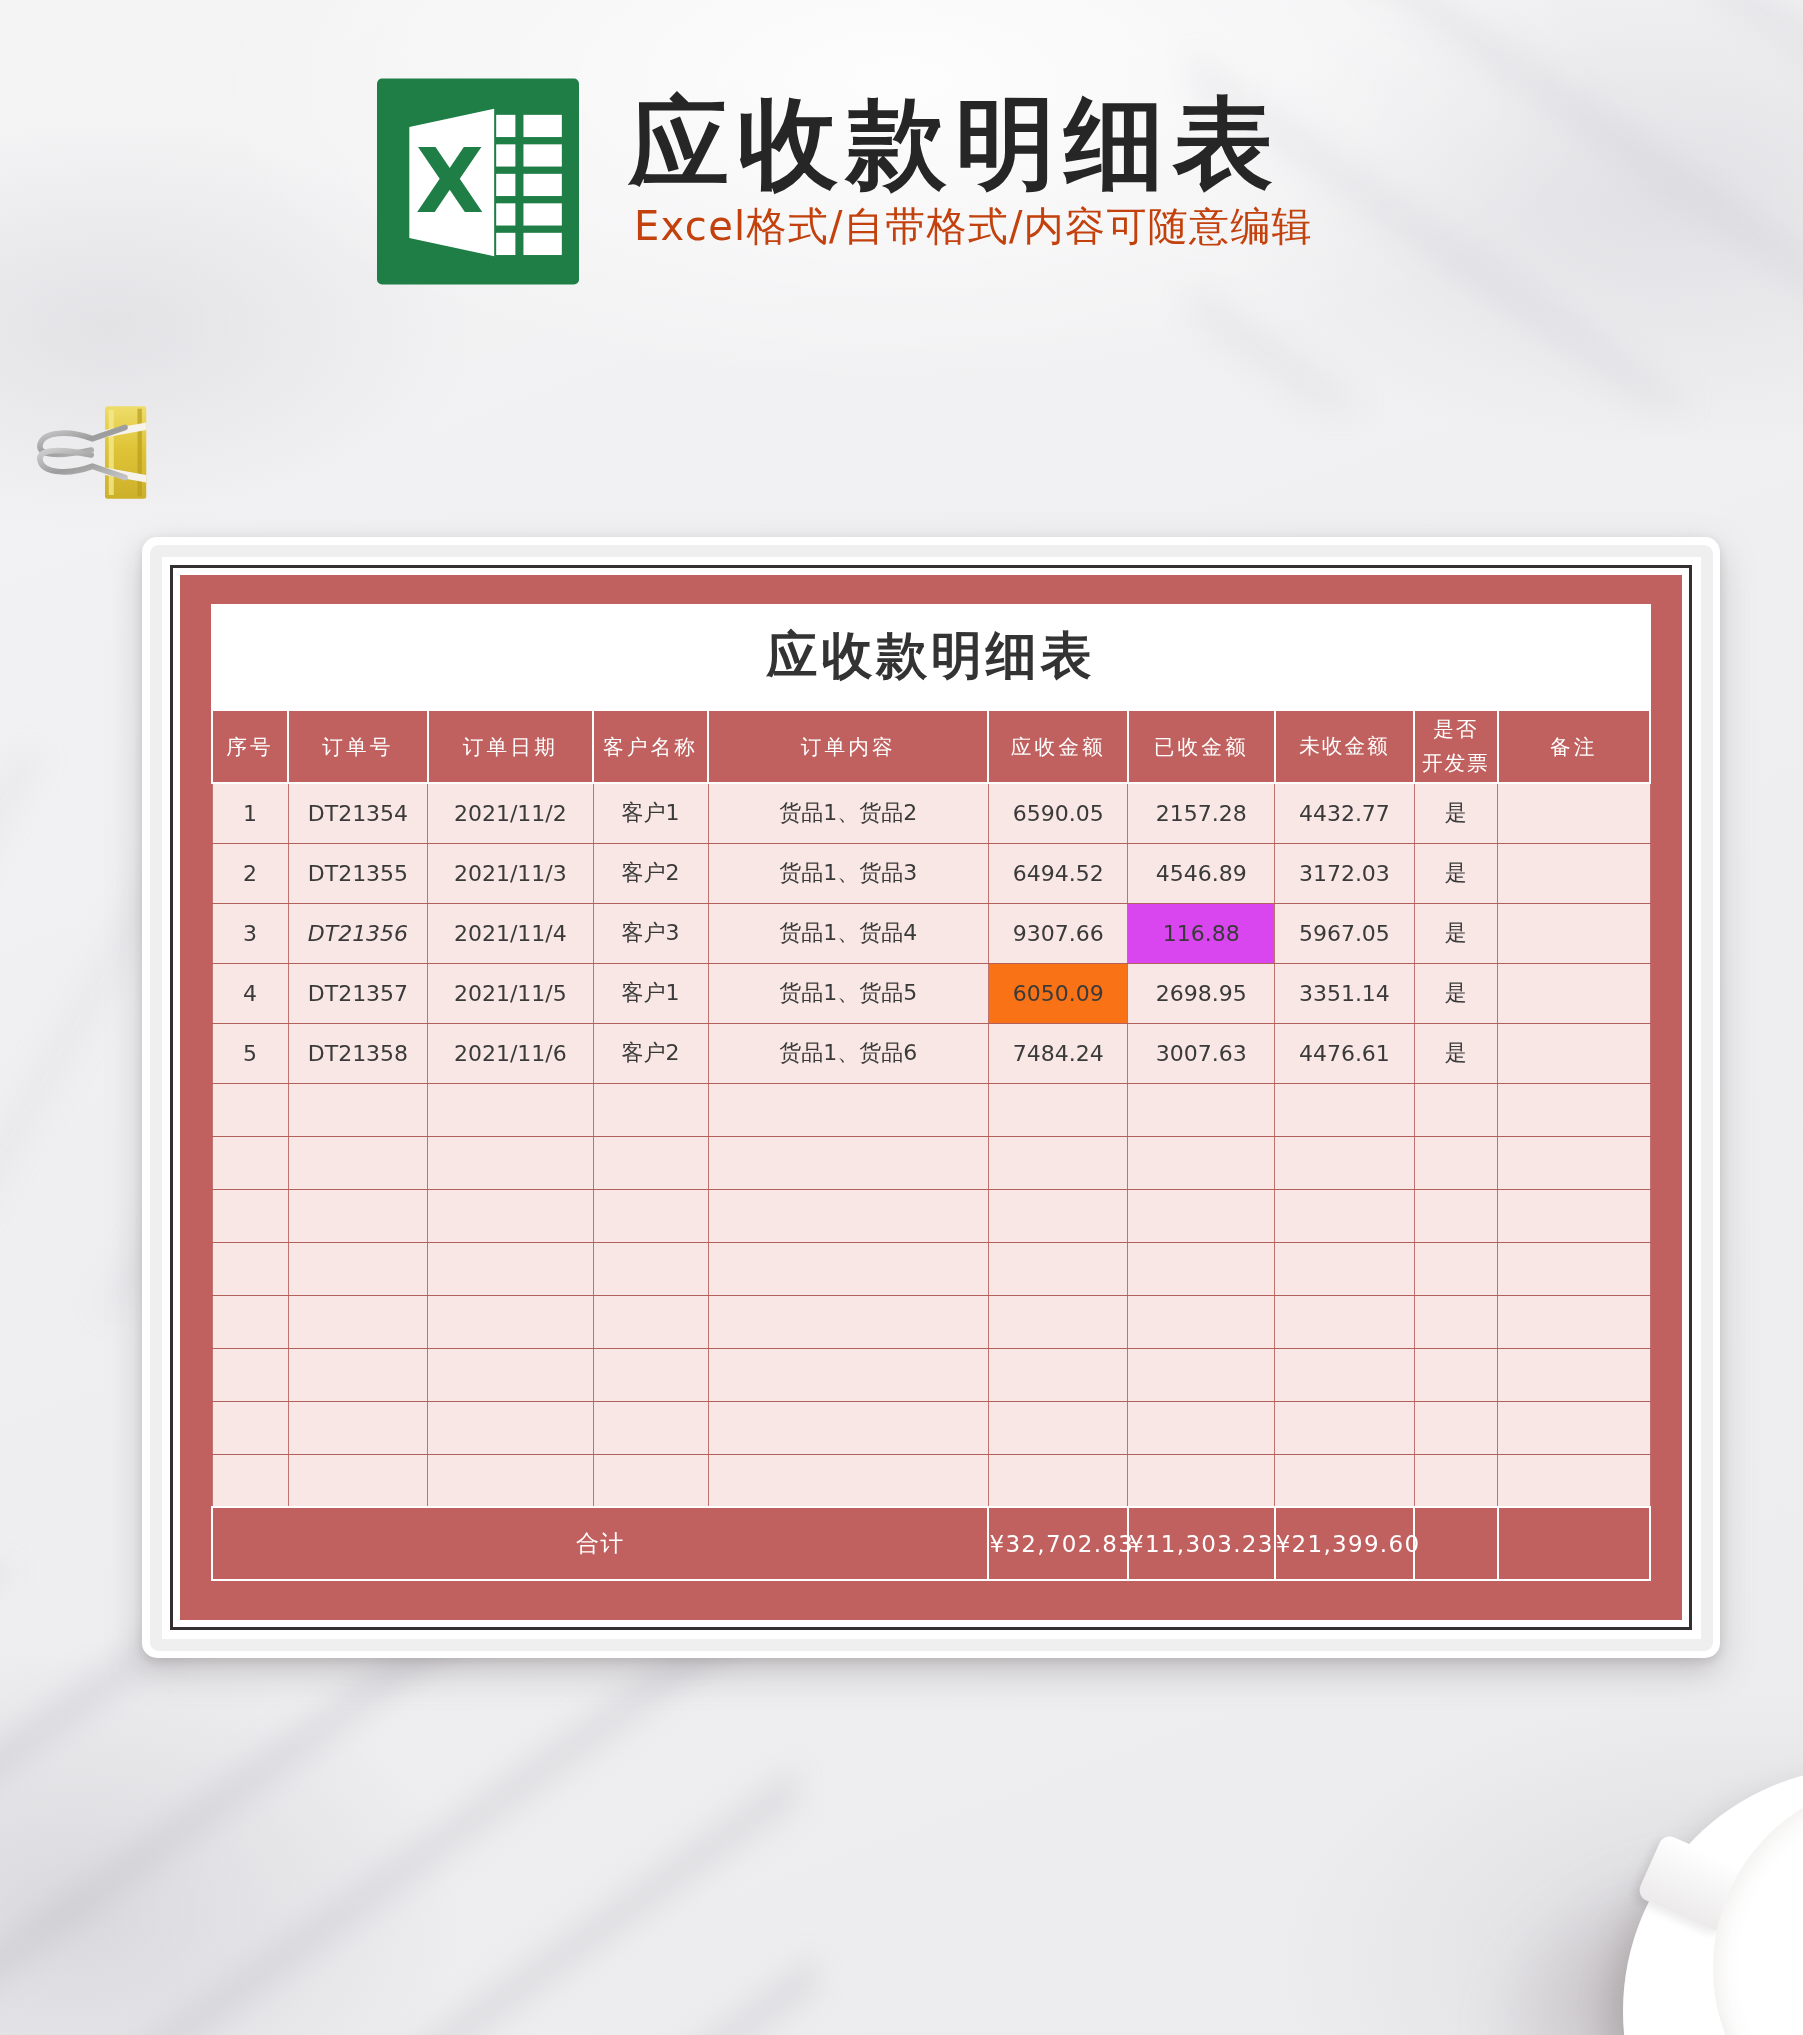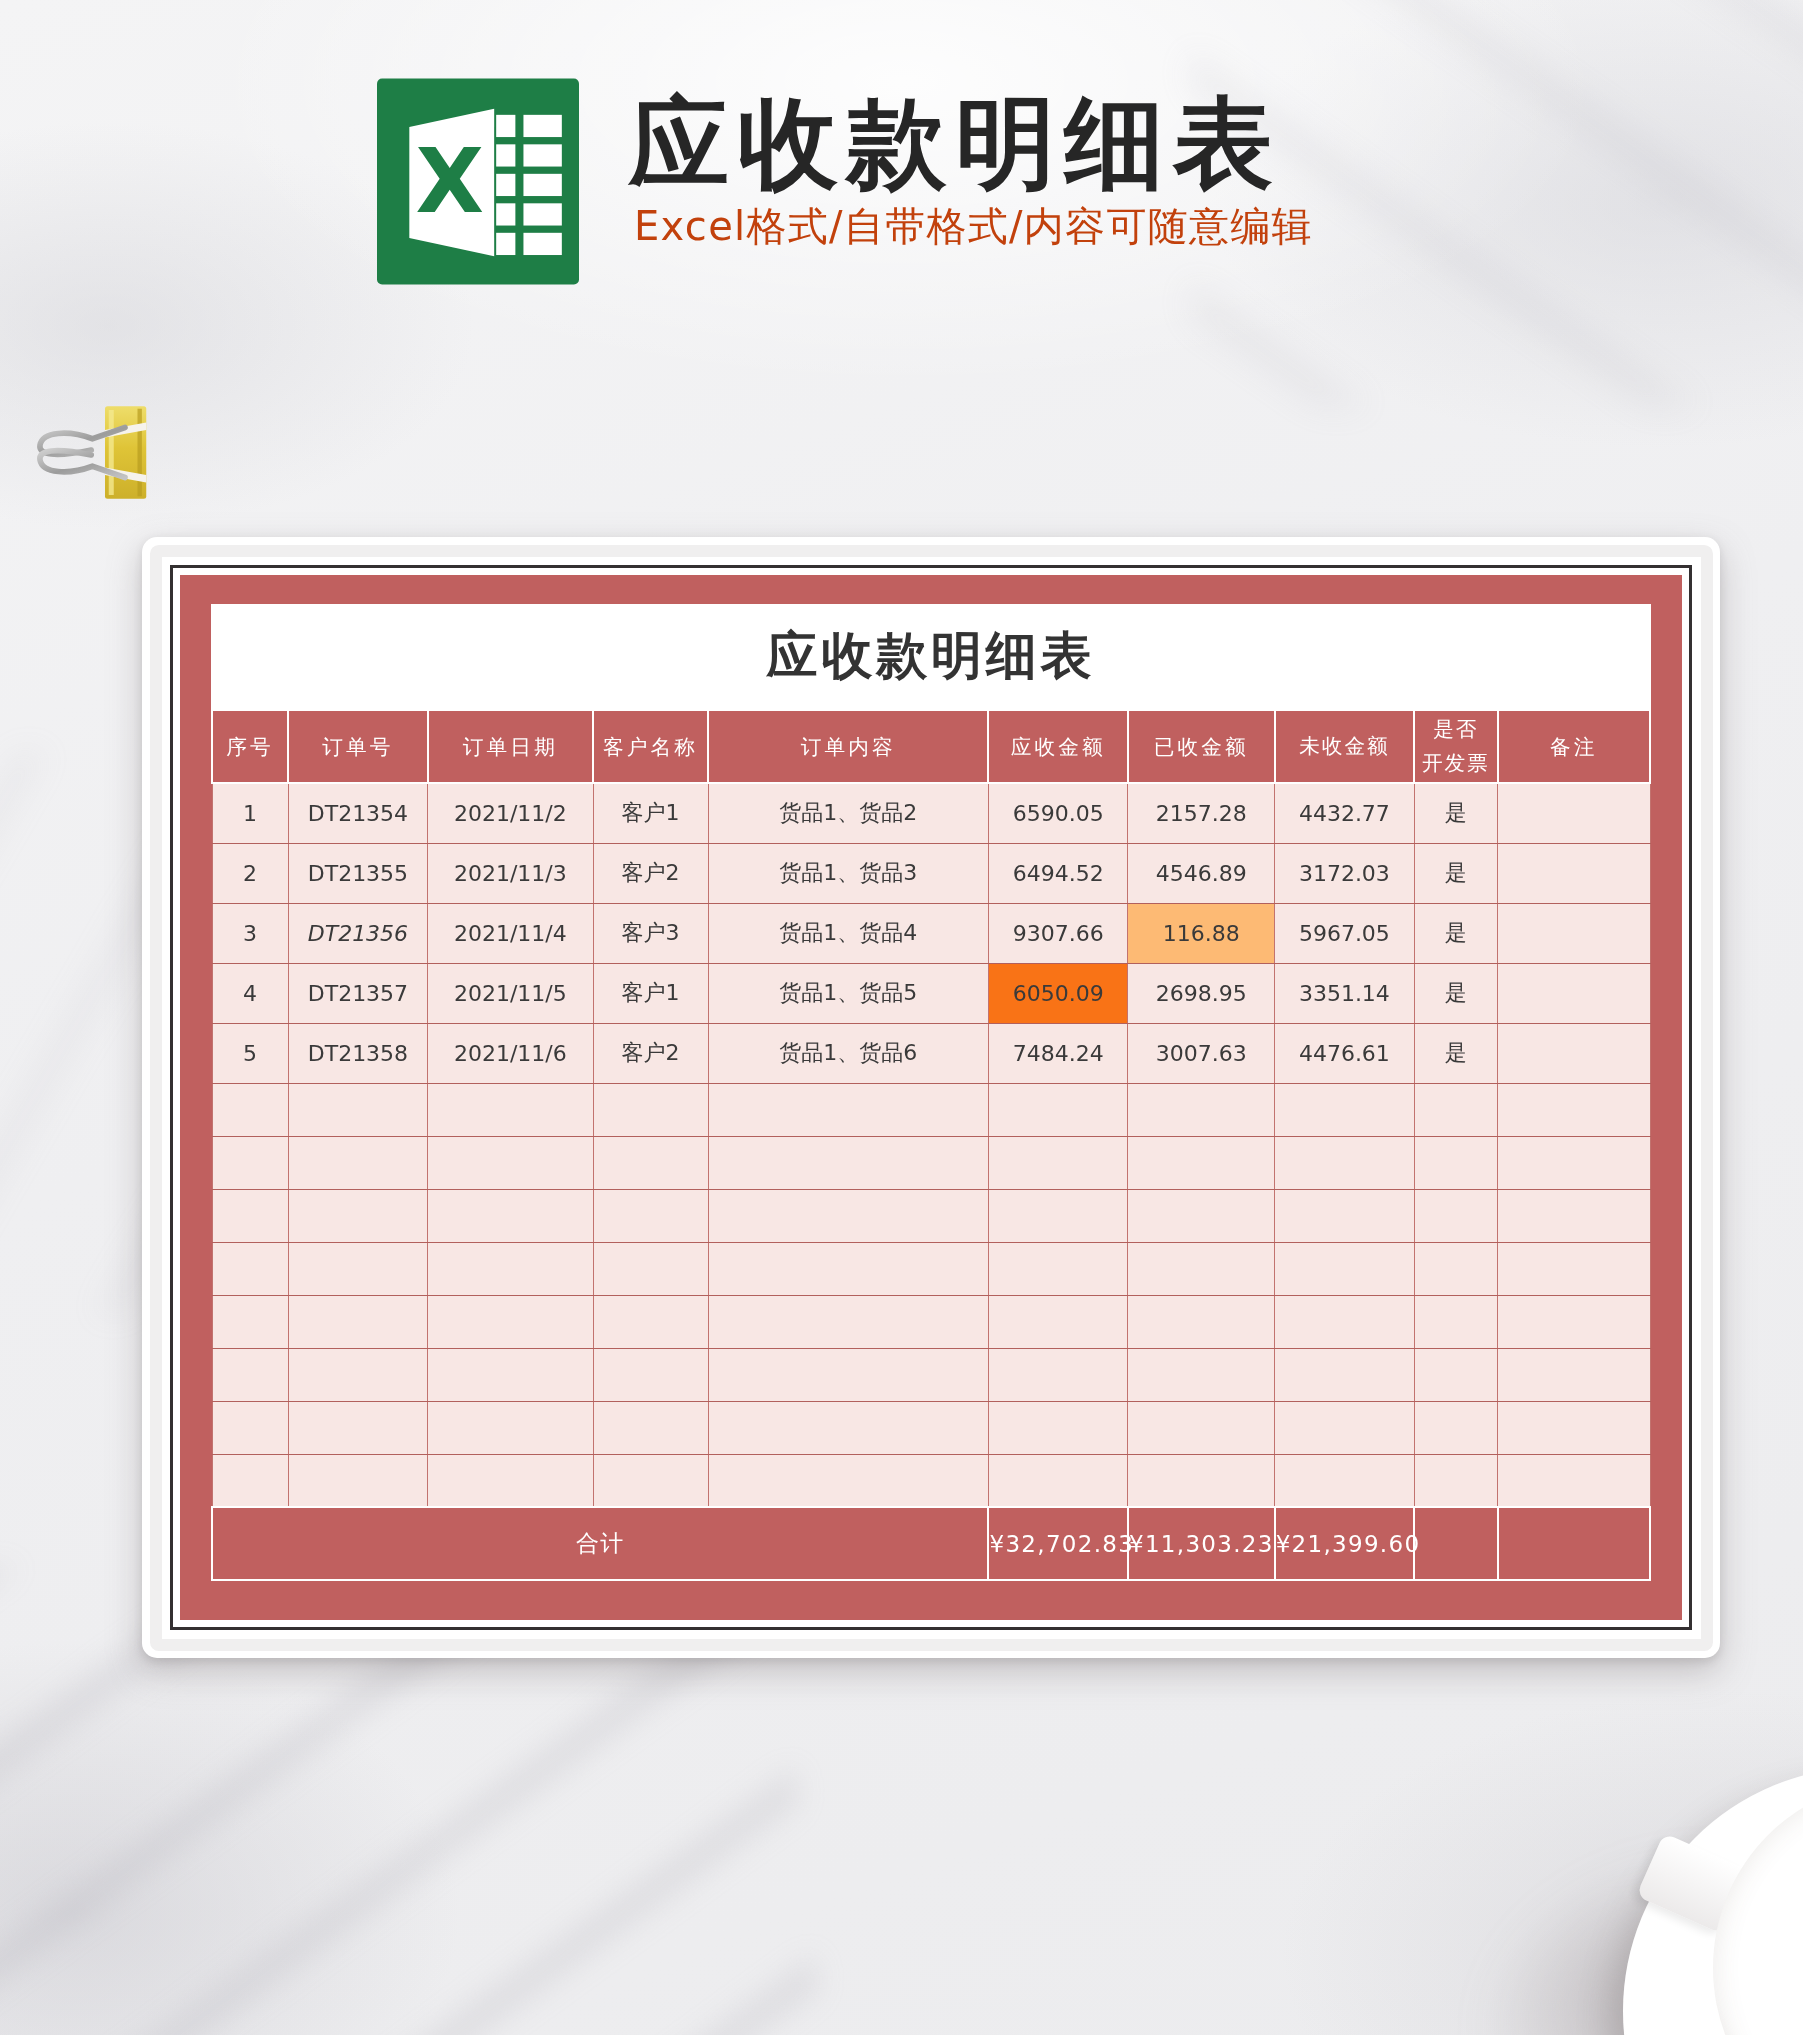--- a/index.html
+++ b/index.html
@@ -222,21 +222,21 @@
             <td class="cell" style="background:#f8e7e4;">是</td>
             <td class="cell" style="background:#f8e7e4;"></td>
           </tr>
           <tr class="data-row">
             <td class="cell" style="background:#f8e7e4;">3</td>
             <td class="cell" style="background:#f8e7e4;font-style:italic;">DT21356</td>
             <td class="cell" style="background:#f8e7e4;">2021/11/4</td>
             <td class="cell" style="background:#f8e7e4;">客户3</td>
             <td class="cell" style="background:#f8e7e4;">货品1、货品4</td>
             <td class="cell" style="background:#f8e7e4;">9307.66</td>
-            <td class="cell" style="background:#fdba74;">116.88</td>
+            <td class="cell" style="background:#d946ef;">116.88</td>
             <td class="cell" style="background:#f8e7e4;">5967.05</td>
             <td class="cell" style="background:#f8e7e4;">是</td>
             <td class="cell" style="background:#f8e7e4;"></td>
           </tr>
           <tr class="data-row">
             <td class="cell" style="background:#f8e7e4;">4</td>
             <td class="cell" style="background:#f8e7e4;">DT21357</td>
             <td class="cell" style="background:#f8e7e4;">2021/11/5</td>
             <td class="cell" style="background:#f8e7e4;">客户1</td>
             <td class="cell" style="background:#f8e7e4;">货品1、货品5</td>

